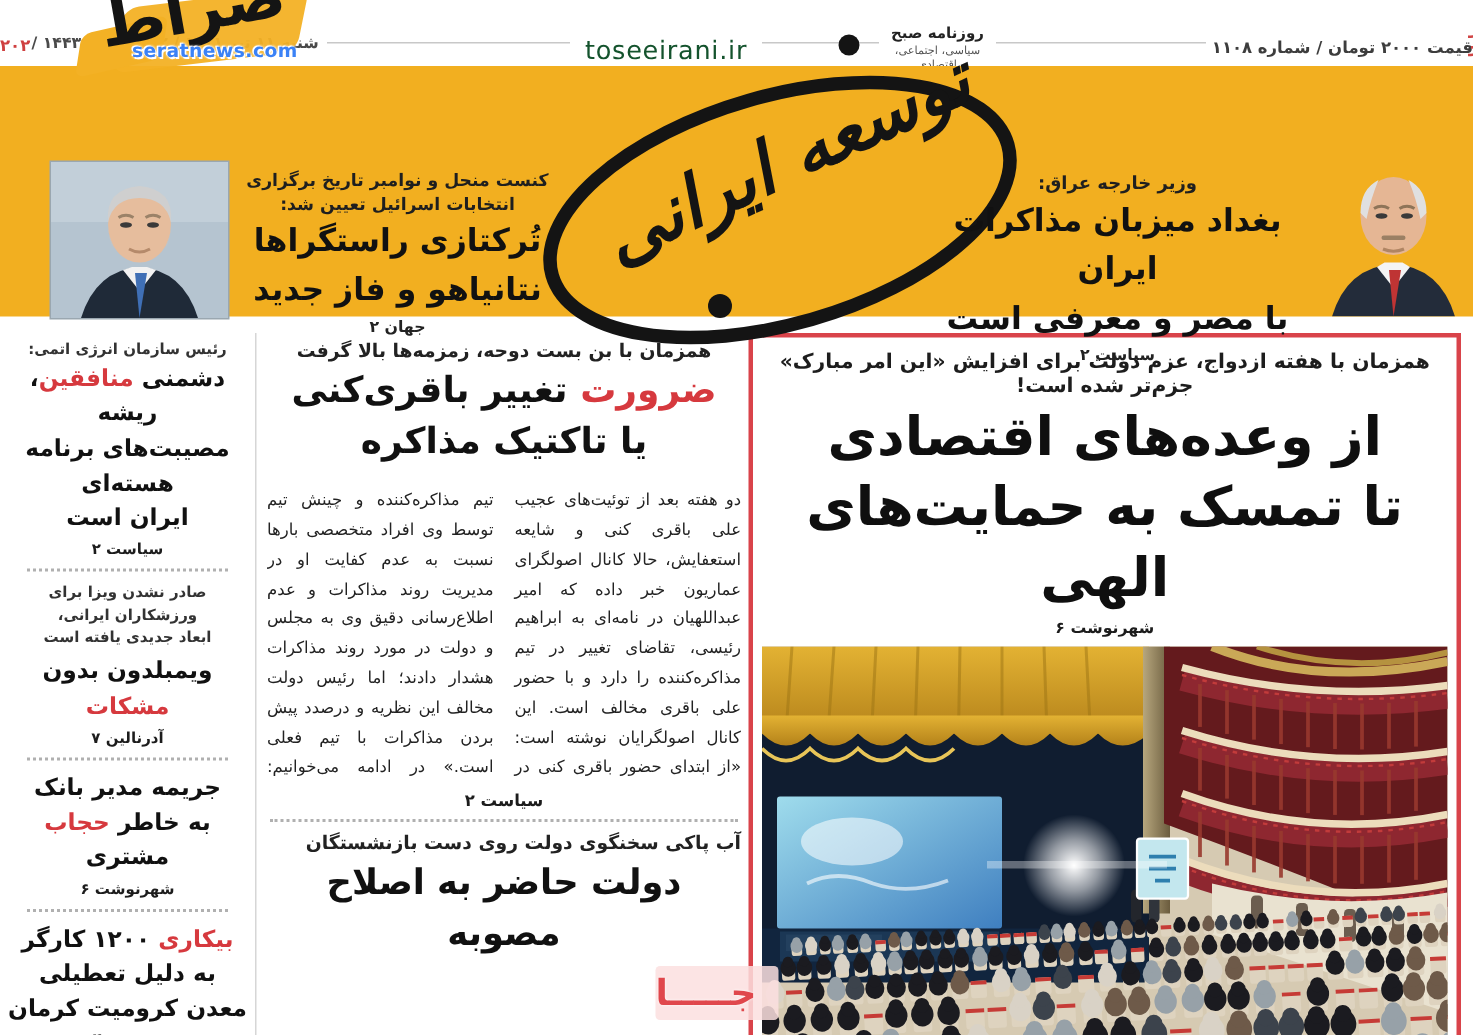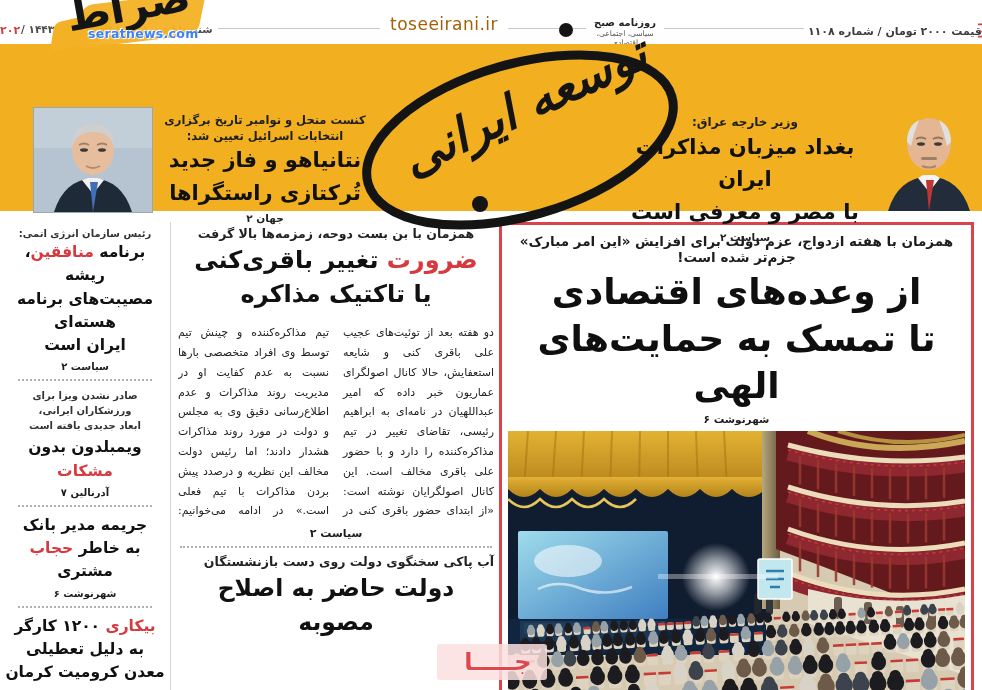--- a/index.html
+++ b/index.html
@@ -7,21 +7,21 @@
         font-family:"DejaVu Sans",sans-serif;direction:rtl;color:#1c1c1c;}
   .abs{position:absolute;}
   .c{text-align:center;}
   .nw{white-space:nowrap;}
   .red{color:#d6393e;}
   .dotsep{border-top:2px dotted #b0b0b0;height:0;}
   
   #topline{top:28px;left:0;width:982px;height:1px;background:#c8c8c8;}
   #dateline{top:23px;left:16px;font-size:10.5px;font-weight:600;color:#4a4a4a;background:#fff;padding:0 5px;direction:rtl;}
   #date-year{top:24px;left:0;font-size:11px;font-weight:bold;color:#cf4040;background:#fff;}
-  #siteurl{top:14px;left:380px;font-size:17px;color:#a16207;letter-spacing:.5px;background:#fff;padding:0 10px;direction:ltr;}
+  #siteurl{top:24px;left:380px;font-size:17px;color:#14532d;letter-spacing:.5px;background:#fff;padding:0 10px;direction:ltr;}
   #price{top:25px;right:-4px;font-size:11px;font-weight:600;color:#3d3d3d;background:#fff;padding:0 4px;}
   #corner-year{top:26px;right:-8px;font-size:10px;font-weight:bold;color:#d04545;transform:rotate(90deg);}
   #paper-type{top:17px;left:586px;width:78px;text-align:center;background:#fff;}
   #paper-type .l1{font-size:10px;font-weight:bold;color:#222;}
   #paper-type .l2{font-size:7.5px;color:#555;margin-top:1px;}
   
   #serat{top:-6px;left:46px;width:170px;height:66px;z-index:9;}
   #serat .blob{position:absolute;left:34px;top:4px;width:120px;height:44px;background:#f3b125;
                transform:skewX(-18deg) rotate(-7deg);border-radius:10px;opacity:.95;}
   #serat .blob2{position:absolute;left:8px;top:22px;width:54px;height:30px;background:#f3b125;
@@ -56,22 +56,22 @@
   #centercol .dotsep{margin:6px 2px;}
   #center-bottom-kicker{font-size:12.5px;font-weight:bold;margin-top:4px;color:#222;}
   #center-bottom-headline{font-size:23.5px;font-weight:800;line-height:1.45;text-align:center;color:#111;margin-top:2px;}
   
   #feature{top:222px;left:499px;width:469px;height:500px;border:3px solid #d9434a;background:#fff;}
   #feature-kicker{font-size:13.5px;font-weight:bold;text-align:center;margin-top:8px;color:#1d1d1d;}
   #feature-headline{font-size:36px;font-weight:900;line-height:1.3;text-align:center;color:#0f0f0f;margin-top:4px;}
   #feature-section{font-size:10.5px;font-weight:bold;text-align:center;margin-top:4px;}
   #feature-photo{width:457px;height:307px;margin:6px auto 0;background:#cbbfa8;}
   
-  #serat-bottom{top:644px;left:437px;width:98px;height:36px;background:rgba(252,223,223,.85);
-      border-radius:3px;z-index:20;display:flex;align-items:center;justify-content:center;padding-left:12px;}
+  #serat-bottom{top:644px;left:437px;width:82px;height:36px;background:rgba(252,223,223,.85);
+      border-radius:3px;z-index:20;display:flex;align-items:center;justify-content:flex-end;}
   #serat-bottom .g{font-size:24px;font-weight:bold;color:#e0474c;line-height:1;
       text-shadow:0 0 2px #fff;letter-spacing:-2px;}
 </style>
 </head>
 <body>
 
 <div id="page">
 
   <div id="topline" class="abs"></div>
   <div id="dateline" class="abs nw">شنبه ۱۱ تیر ۱۴۰۱ / ۲ ذی‌الحجه ۱۴۴۳ /</div>
@@ -96,22 +96,22 @@
   <svg id="masthead-svg" class="abs" width="380" height="242" viewBox="0 0 380 242">
     <ellipse cx="190" cy="140" rx="158" ry="76" transform="rotate(-16 190 140)" fill="none" stroke="#141414" stroke-width="9"></ellipse>
     <circle cx="236" cy="30" r="7" fill="#141414"></circle>
     <circle cx="150" cy="204" r="8" fill="#141414"></circle>
     <text x="196" y="122" font-size="48" font-weight="bold" font-style="italic" text-anchor="middle" fill="#141414" transform="rotate(-25 196 110)">توسعه ایرانی</text>
   </svg>
 
   <div class="abs banner-block c" style="top:112px;left:152px;width:226px;">
     <div class="bk">کنست منحل و نوامبر تاریخ برگزاری</div>
     <div class="bk">انتخابات اسرائیل تعیین شد:</div>
+    <div class="bh">تُرکتازی راستگراها</div>
     <div class="bh">نتانیاهو و فاز جدید</div>
-    <div class="bh">تُرکتازی راستگراها</div>
     <div class="bs">جهان ۲</div>
   </div>
   <div id="netanyahu-photo" class="abs">
     <svg width="118" height="104" viewBox="0 0 118 104">
       <rect width="118" height="104" fill="#b5c4d0"></rect>
       <rect width="118" height="40" fill="#c2cfd9"></rect>
       <path d="M20,104 Q30,72 59,70 Q88,72 98,104 Z" fill="#1f2a38"></path>
       <path d="M48,72 L59,86 L70,72 L64,70 H54 Z" fill="#f2f2f2"></path>
       <path d="M56,74 L59,104 L64,74 Z" fill="#3f6fb5"></path>
       <ellipse cx="59" cy="42" rx="21" ry="25" fill="#e6bd9d"></ellipse>
@@ -147,21 +147,21 @@
       <rect x="45" y="55" width="16" height="3" rx="1.5" fill="#9b8064"></rect>
       <path d="M46,64 Q53,67 60,64" stroke="#b08563" stroke-width="2" fill="none"></path>
     </svg>
   </div>
 
   <div id="vline-left" class="abs"></div>
 
   <div id="leftcol" class="abs">
     <div>
       <div class="hk">رئیس سازمان انرژی اتمی:</div>
-      <div class="hh"><span>برنامه </span><span class="red">منافقین</span><span>، ریشه</span></div>
+      <div class="hh"><span>دشمنی </span><span class="red">منافقین</span><span>، ریشه</span></div>
       <div class="hh">مصیبت‌های برنامه هسته‌ای</div>
       <div class="hh">ایران است</div>
       <div class="hs">سیاست ۲</div>
     </div>
     <div class="dotsep"></div>
     <div>
       <div class="hk">صادر نشدن ویزا برای ورزشکاران ایرانی،</div>
       <div class="hk">ابعاد جدیدی یافته است</div>
       <div class="hh" style="margin-top:3px"><span>ویمبلدون بدون </span><span class="red">مشکات</span></div>
       <div class="hs">آدرنالین ۷</div>

